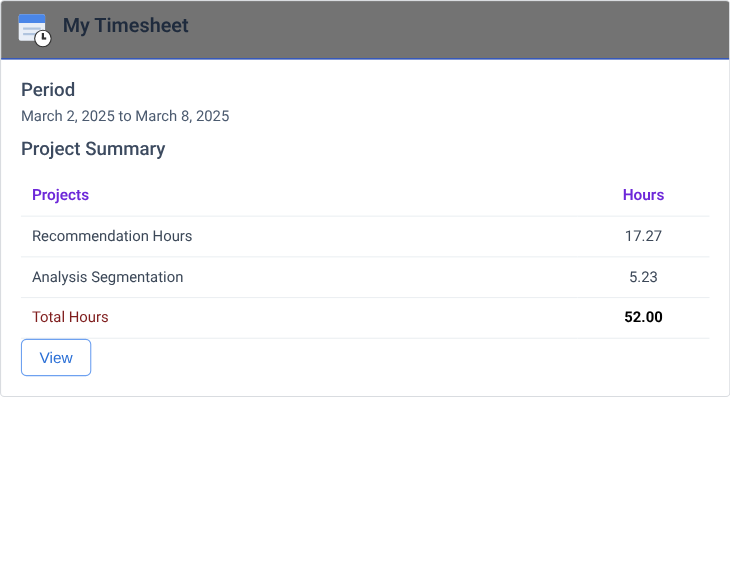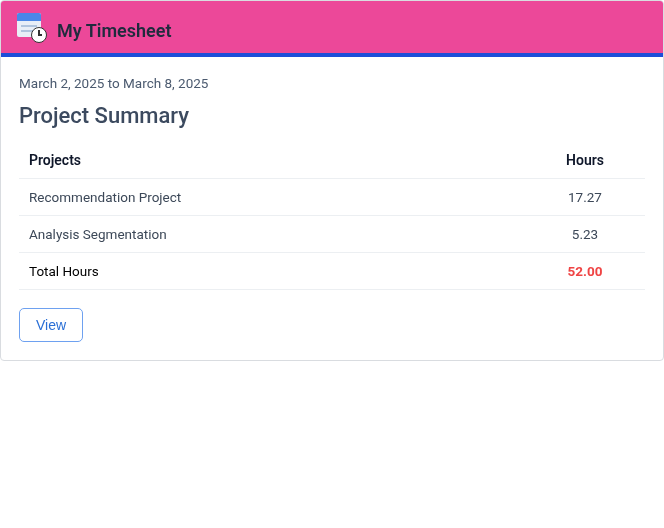--- a/index.html
+++ b/index.html
@@ -13,25 +13,25 @@
       width: 664px;
       height: 528px;
     }
     .card {
       border: 1px solid #d9dce0;
       border-radius: 4px;
       overflow: hidden;
       width: 664px;
     }
     .card-header {
-      background: #ec4899;
-      border-bottom: 4px solid #1d4ed8;
+      background: #737373;
+      border-bottom: 1px solid #1d4ed8;
       padding: 12px 16px;
       display: flex;
-      align-items: flex-end;
+      align-items: flex-start;
       gap: 12px;
     }
     .header-icon {
       position: relative;
       width: 28px;
       height: 28px;
       flex-shrink: 0;
     }
     .calendar-bg {
       position: absolute;
@@ -85,57 +85,56 @@
       font-weight: 500;
       color: #3c4a5f;
       margin-bottom: 6px;
     }
     .period-value {
       font-size: 13.5px;
       color: #4b5a6f;
       margin-bottom: 12px;
     }
     .summary-title {
-      font-size: 22px;
+      font-size: 17px;
       font-weight: 500;
       color: #3c4a5f;
       margin-bottom: 14px;
     }
     table {
       width: 100%;
       border-collapse: collapse;
     }
     thead th {
       text-align: left;
       font-size: 14px;
       font-weight: 600;
-      color: #0f172a;
+      color: #6d28d9;
       padding: 10px 10px;
       border-bottom: 1px solid #eceff2;
     }
     tbody td {
       font-size: 13.5px;
       color: #3c4858;
       padding: 10px 10px;
       border-bottom: 1px solid #eceff2;
     }
     tbody tr.total-row td {
       font-weight: 400;
-      color: #000000;
+      color: #7f1d1d;
     }
     tbody tr.total-row td.hours-cell {
       font-weight: 700;
-      color: #ef4444;
+      color: #000000;
     }
     .hours-col {
       width: 120px;
       text-align: center;
     }
     .view-btn {
-      margin-top: 18px;
       display: inline-block;
       border: 1px solid #6ea1f0;
       color: #2a6fd6;
       background: #ffffff;
       font-size: 14px;
       font-weight: 500;
       padding: 8px 16px;
       border-radius: 5px;
       cursor: pointer;
     }
@@ -152,34 +151,35 @@
       <div class="calendar-line" style="top:17px;"></div>
       <div class="clock-circle">
         <div class="clock-hand" style="left:6.2px; top:2px; width:1.4px; height:5px;"></div>
         <div class="clock-hand" style="left:6.2px; top:6.2px; width:4px; height:1.4px;"></div>
       </div>
     </div>
     <div class="card-title">My Timesheet</div>
   </div>
 
   <div class="card-body">
+    <div class="section-label">Period</div>
     <div class="period-value">March 2, 2025 to March 8, 2025</div>
 
     <div class="summary-title">Project Summary</div>
 
     <table>
       <thead>
         <tr>
           <th>Projects</th>
           <th class="hours-col">Hours</th>
         </tr>
       </thead>
       <tbody>
         <tr>
-          <td>Recommendation Project</td>
+          <td>Recommendation Hours</td>
           <td class="hours-col">17.27</td>
         </tr>
         <tr>
           <td>Analysis Segmentation</td>
           <td class="hours-col">5.23</td>
         </tr>
         <tr class="total-row">
           <td>Total Hours</td>
           <td class="hours-col hours-cell">52.00</td>
         </tr>

